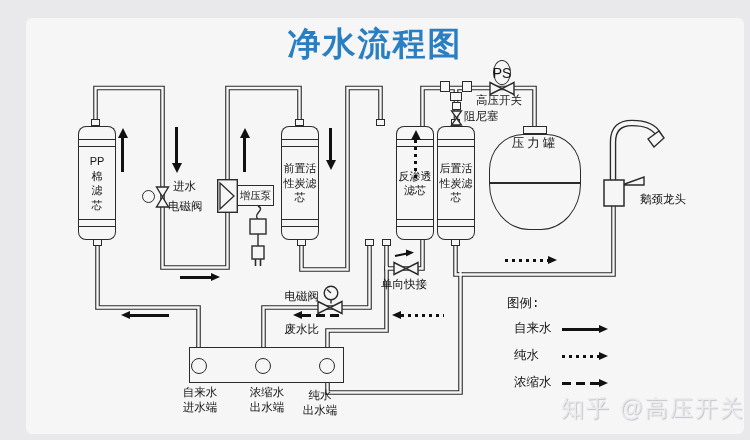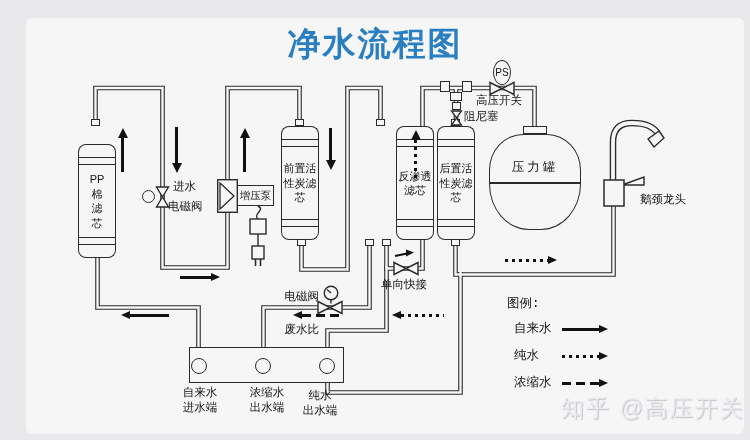--- a/index.html
+++ b/index.html
@@ -36,21 +36,21 @@
   .shv.solid{background:#111;}
   .shv.dotted{background-image:repeating-linear-gradient(180deg,#111 0 3px,transparent 3px 7px);}
   .hd-u{width:0;height:0;border-bottom:10px solid #111;border-left:5px solid transparent;border-right:5px solid transparent;}
   .hd-d{width:0;height:0;border-top:10px solid #111;border-left:5px solid transparent;border-right:5px solid transparent;}
   
   .lg-label{position:absolute;font-size:12.5px;color:#141414;}
   
   #watermark{position:absolute;left:561px;top:393px;font-size:23px;letter-spacing:2px;color:#ebebee;text-shadow:1px 1px 1px #c2c2c9;}
   #tank{position:absolute;left:489px;top:134px;width:92px;height:96px;box-sizing:border-box;border:1.5px solid #2b2b2b;background:#f6f6f7;border-radius:34px 34px 40px 40px / 36px 36px 46px 46px;text-align:center;}
   #tank .seam{position:absolute;left:0;right:0;top:47px;height:2px;background:#2b2b2b;}
-  #tank .tlabel{margin-top:24px;font-size:12.5px;letter-spacing:3px;color:#141414;}
+  #tank .tlabel{font-size:12.5px;letter-spacing:3px;color:#141414;}
   .plbl{position:absolute;width:52px;text-align:center;font-size:11.5px;line-height:14.5px;color:#141414;}
 </style>
 </head>
 <body>
 
 <div id="stage">
   <div id="card"></div>
 
   <div id="title" style="color: rgb(42, 127, 195);">净水流程图</div>
 
@@ -74,21 +74,21 @@
       <path class="pi" d="M 386.5 266 L 386.5 330.5 L 327.5 330.5 L 327.5 359"></path>
       <path class="pi" d="M 369.5 242 L 369.5 307.5 L 263.5 307.5 L 263.5 359"></path>
       <path class="pi" d="M 455.5 242 L 455.5 274.5 L 613.5 274.5 L 613.5 202"></path>
       <path class="pi" d="M 460.5 272 L 460.5 392.5 L 327.5 392.5 L 327.5 373"></path>
       <path class="pi" d="M 456 88 L 456 124"></path>
     </g>
   </svg>
 
   <div class="sym" style="left:91px;top:119px;width:9px;height:7px;"></div>
   <div class="sym" style="left:93px;top:239px;width:9px;height:7px;"></div>
-  <div class="filter" style="left:78px;top:144px;">
+  <div class="filter" style="left:78px;top:126px;">
     <div class="fcap-t"></div>
     <div class="fband"></div>
     <div class="fbody">
       <span>PP</span>
       <span>棉</span>
       <span>滤</span>
       <span>芯</span>
     </div>
     <div class="fband"></div>
     <div class="fcap-b"></div>
@@ -182,21 +182,21 @@
   <div class="txt" style="left:381px;top:277px;">单向快接</div>
 
   <div class="sym" style="left:440px;top:81px;width:10px;height:11px;"></div>
   <div class="sym" style="left:462px;top:81px;width:10px;height:11px;"></div>
   <div class="sym" style="left:450px;top:92px;width:12px;height:9px;"></div>
   <div class="sym" style="left:451.5px;top:102px;width:9px;height:8px;"></div>
   <svg class="abs" style="left:449.5px;top:110px;" width="13" height="16">
     <polygon points="1.5,1 11.5,1 6.5,8" fill="#f6f6f7" stroke="#2b2b2b" stroke-width="1.3"></polygon>
     <polygon points="1.5,15 11.5,15 6.5,8" fill="#f6f6f7" stroke="#2b2b2b" stroke-width="1.3"></polygon>
   </svg>
-  <div class="sym round" style="left:493px;top:60px;width:18px;height:25px;display:flex;align-items:center;justify-content:center;font-size:10px;color:#141414;">
+  <div class="sym round" style="left:493px;top:60px;width:18px;height:25px;display:flex;align-items:center;justify-content:center;font-size:14px;color:#141414;">
     <span>PS</span>
   </div>
   <svg class="abs" style="left:489px;top:80.5px;" width="26" height="15">
     <polygon points="1,1.5 13,7.5 1,13.5" fill="#f6f6f7" stroke="#2b2b2b" stroke-width="1.4"></polygon>
     <polygon points="25,1.5 13,7.5 25,13.5" fill="#f6f6f7" stroke="#2b2b2b" stroke-width="1.4"></polygon>
   </svg>
   <div class="txt" style="left:476px;top:93px;">高压开关</div>
   <div class="txt" style="left:464px;top:109px;">阻尼塞</div>
 
   <div class="sym" style="left:523px;top:126px;width:24px;height:8px;"></div>

